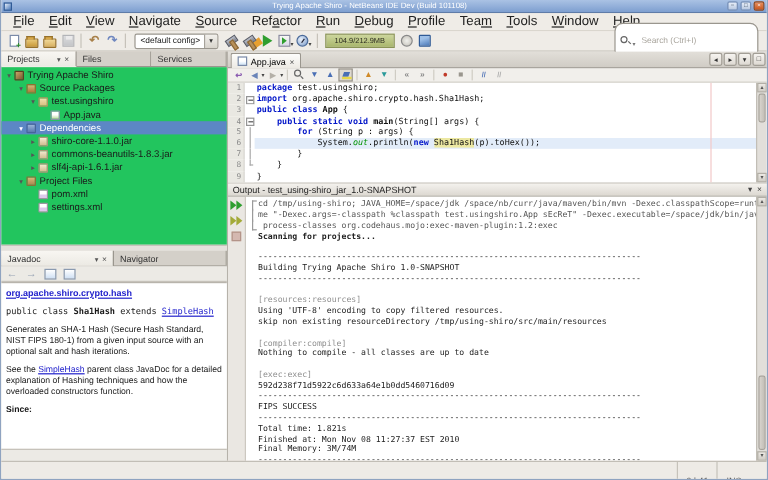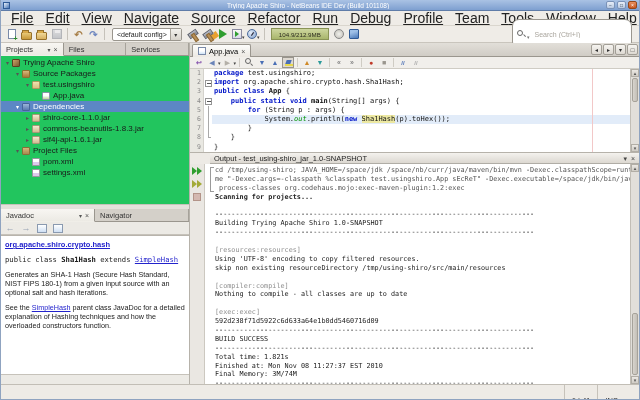--- a/index.html
+++ b/index.html
@@ -15,21 +15,21 @@
   .wbtns{display:flex;gap:2px;}
   .wbtn{width:9px;height:8px;background:linear-gradient(#e8eef8,#b8c8e0);border:1px solid #7a92b8;border-radius:2px;
         font-size:5px;line-height:6px;text-align:center;color:#345;}
   .wbtn.min::before{content:'\2212';}
   .wbtn.max::before{content:'\25A1';}
   .wbtn.close{background:linear-gradient(#e89060,#c8561e);border-color:#93481c;color:#fff;}
   .wbtn.close::before{content:'\00D7';}
 
   
   .menubar{height:15px;background:#efece7;border-bottom:1px solid #dad6ce;display:flex;align-items:center;padding-left:4px;}
-  .menu-item{font-size:14px;color:#222;padding:0 6px;line-height:15px;text-decoration:underline;}
+  .menu-item{font-size:11px;color:#222;padding:0 6px;line-height:15px;}
 
   
   .toolbar{height:17px;background:#efece7;border-bottom:1px solid #c9c5bd;display:flex;align-items:center;padding:0 3px;}
   .tbtn{height:15px;min-width:15px;display:inline-flex;align-items:center;justify-content:center;border-radius:2px;flex:none;}
   .tsep{width:1px;height:12px;background:#c6c2ba;margin:0 3px;flex:none;}
   .dd::before{content:'\25BE';font-size:5px;color:#444;}
   .i-newfile{width:8px;height:10px;background:#fff;border:1px solid #7a8aa8;position:relative;}
   .i-newfile::after{content:'+';position:absolute;right:-3px;bottom:-4px;color:#2a8a2a;font-size:7px;font-weight:bold;}
   .i-folder{width:11px;height:8px;background:linear-gradient(#e8c878,#c89838);border:1px solid #96702a;border-radius:1px;position:relative;margin-top:3px;}
   .i-folder::before{content:'';position:absolute;top:-3px;left:0;width:5px;height:2px;background:#d8a848;border:1px solid #96702a;border-bottom:none;}
@@ -171,21 +171,21 @@
   .vscroll{width:9px;flex:none;background:#e2dfda;border-left:1px solid #c2beb6;position:relative;}
   .sarrow{position:absolute;left:0;right:0;height:8px;background:linear-gradient(#ece9e4,#d0ccc5);border:1px solid #b2aea6;
           font-size:5px;color:#555;text-align:center;line-height:6px;}
   .sarrow.up{top:0;}.sarrow.up::before{content:'\25B4';}
   .sarrow.down{bottom:0;}.sarrow.down::before{content:'\25BE';}
   .sthumb{position:absolute;left:1px;right:1px;border:1px solid #a6a29a;background:linear-gradient(90deg,#d8d4cd,#c3bfb7);border-radius:2px;}
 
   
   .output{flex:1;display:flex;flex-direction:column;border-top:1px solid #b6b2aa;min-height:0;}
   .ohdr{height:11px;background:linear-gradient(#f4f2ee,#dcd8d1);border-bottom:1px solid #b0ada6;display:flex;align-items:center;
-        padding:0 4px;font-size:7.5px;color:#222;flex:none;margin-left:20px;}
+        padding:0 4px;font-size:7.5px;color:#222;flex:none;}
   .ohbtns{margin-left:auto;display:flex;gap:4px;}
   .ohb{font-size:7px;color:#444;line-height:9px;}
   .ohb.dd2::before{content:'\25BE';}
   .ohb.cl::before{content:'\00D7';}
   .obody{flex:1;display:flex;min-height:0;}
   .otools{width:15px;flex:none;background:#eae7e2;border-right:1px solid #ccc8c0;padding-top:2px;}
   .obtn{width:12px;height:10px;margin:1px auto 3px auto;display:block;position:relative;}
   .obtn i{position:absolute;top:0;width:0;height:0;border-left:5px solid #2f9e2f;border-top:4.5px solid transparent;border-bottom:4.5px solid transparent;}
   .obtn i:first-child{left:1px;}
   .obtn i:last-child{left:6px;}
@@ -402,20 +402,21 @@
             </span>
           <span class="jdi">
               <span class="jd-pg"></span>
             </span>
         </div>
         <div class="jdcontent">
           <div class="jdlink">org.apache.shiro.crypto.hash</div>
           <div class="jdsig"><span>public class </span><span class="jdb">Sha1Hash</span><span> extends </span><span class="jdl">SimpleHash</span></div>
           <p class="jdp">Generates an SHA-1 Hash (Secure Hash Standard, NIST FIPS 180-1) from a given input source with an optional salt and hash iterations.</p>
           <p class="jdp"><span>See the </span><span class="jdl">SimpleHash</span><span> parent class JavaDoc for a detailed explanation of Hashing techniques and how the overloaded constructors function.</span></p>
+          <div class="jdsince">Since:</div>
         </div>
         <div class="jdbottom"></div>
       </div>
     </div>
 
     <div class="right">
 
       <div class="etabs">
         <span class="etab">
           <span class="fi-java"></span>
@@ -521,21 +522,21 @@
               <div class="out-line section">[resources:resources]</div>
               <div class="out-line ">Using 'UTF-8' encoding to copy filtered resources.</div>
               <div class="out-line ">skip non existing resourceDirectory /tmp/using-shiro/src/main/resources</div>
               <div class="out-line ">&nbsp;</div>
               <div class="out-line section">[compiler:compile]</div>
               <div class="out-line ">Nothing to compile - all classes are up to date</div>
               <div class="out-line ">&nbsp;</div>
               <div class="out-line section">[exec:exec]</div>
               <div class="out-line ">592d238f71d5922c6d633a64e1b0dd5460716d09</div>
               <div class="out-line sep">------------------------------------------------------------------------------</div>
-              <div class="out-line ">BUILD SUCCESS</div>
+              <div class="out-line ">FIPS SUCCESS</div>
               <div class="out-line sep">------------------------------------------------------------------------------</div>
               <div class="out-line ">Total time: 1.821s</div>
               <div class="out-line ">Finished at: Mon Nov 08 11:27:37 EST 2010</div>
               <div class="out-line ">Final Memory: 3M/74M</div>
               <div class="out-line sep">------------------------------------------------------------------------------</div>
             </div>
           <div class="vscroll">
             <span class="sarrow up"></span>
             <span class="sthumb" style="bottom:9px;height:62px;"></span>
             <span class="sarrow down"></span>

